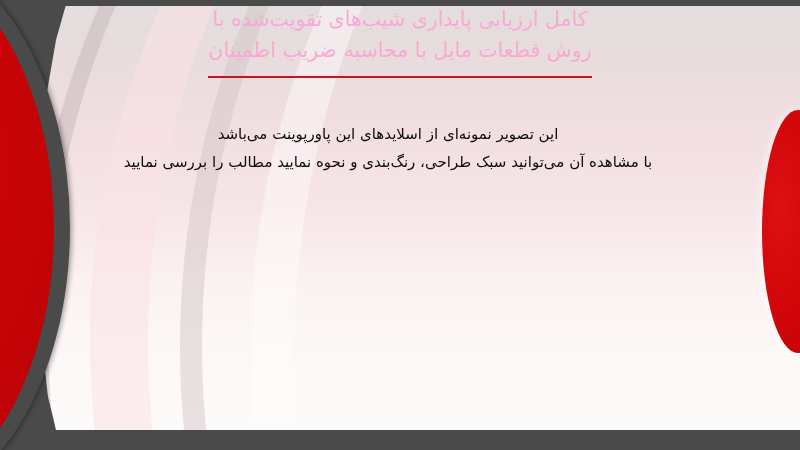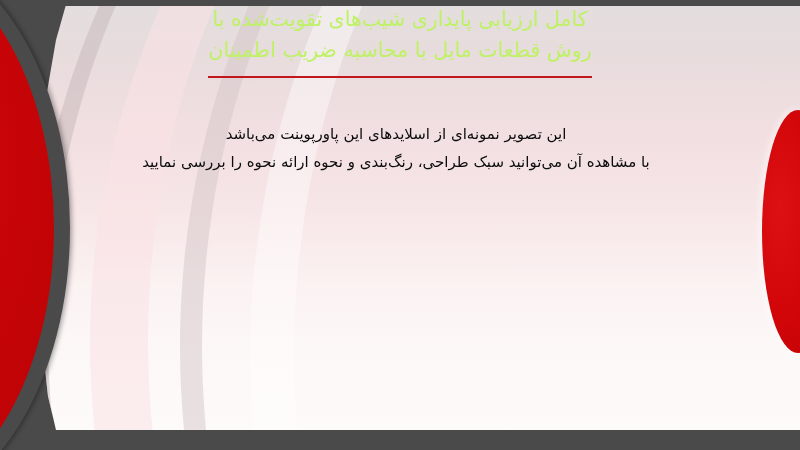--- a/index.html
+++ b/index.html
@@ -78,36 +78,36 @@
 
   
   .title-block{
     position:absolute;
     right:48px;top:4px;
     width:704px;
     text-align:center;
     direction:rtl;
   }
   .title-line{
-    color:#bef264;
+    color:#f9a8d4;
     font-size:20.5px;
     line-height:31px;
     font-weight:400;
     white-space:nowrap;
   }
   .title-line.underlined{
     display:inline-block;
     border-bottom:2.6px solid #c0181c;
     padding-bottom:10px;
   }
 
   
   .body-block{
     position:absolute;
-    right:40px;top:120px;
+    right:48px;top:120px;
     width:728px;
     text-align:center;
     direction:rtl;
   }
   .body-line{
     color:#0c0c0c;
     font-size:15px;
     line-height:28px;
     font-weight:400;
     white-space:nowrap;
@@ -145,16 +145,16 @@
 
   <div class="title-block">
     <div class="title-line">کامل ارزیابی پایداری شیب‌های تقویت‌شده با</div>
     <div>
       <span class="title-line underlined">روش قطعات مایل با محاسبه ضریب اطمینان</span>
     </div>
   </div>
 
   <div class="body-block">
     <div class="body-line">این تصویر نمونه‌ای از اسلایدهای این پاورپوینت می‌باشد</div>
-    <div class="body-line">با مشاهده آن می‌توانید سبک طراحی، رنگ‌بندی و نحوه ارائه نحوه را بررسی نمایید</div>
+    <div class="body-line">با مشاهده آن می‌توانید سبک طراحی، رنگ‌بندی و نحوه نمایید مطالب را بررسی نمایید</div>
   </div>
 
 </div>
 
 </body></html>

